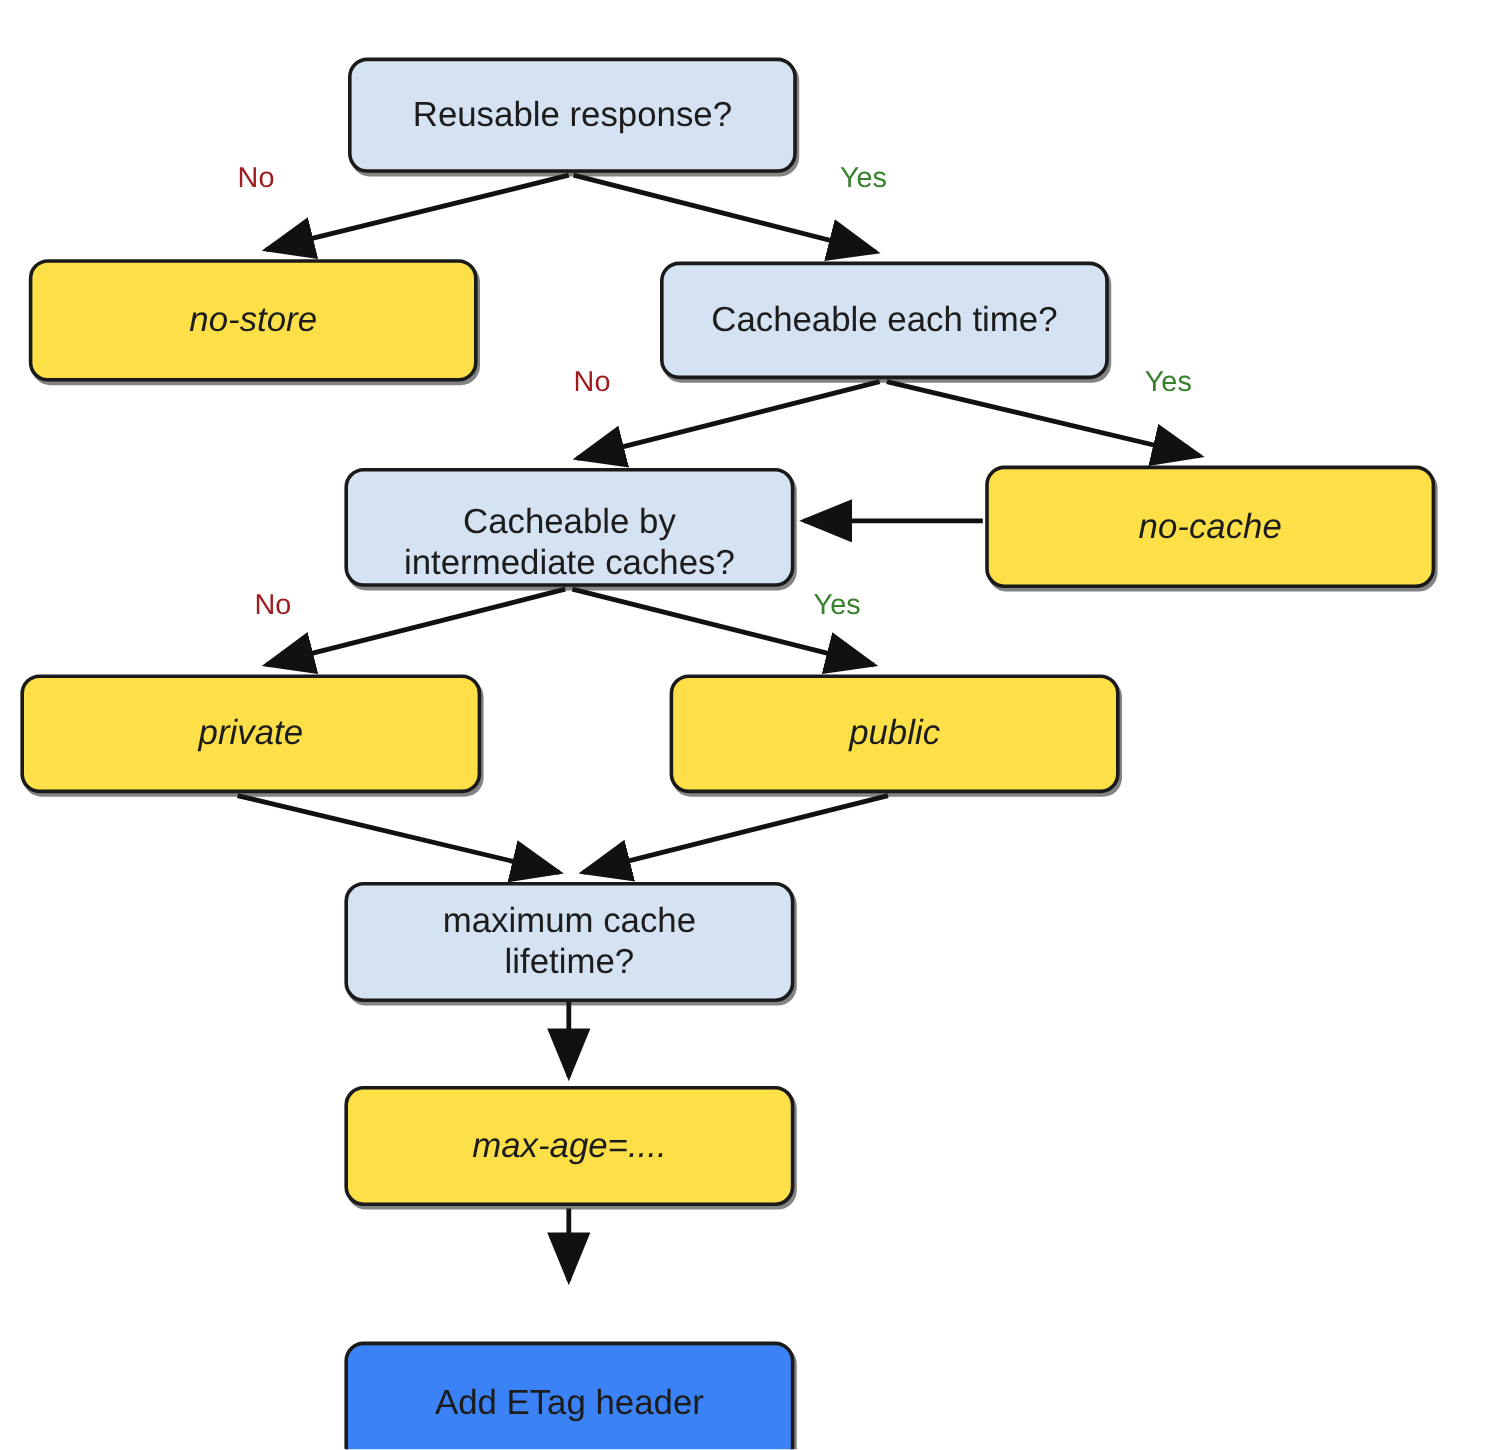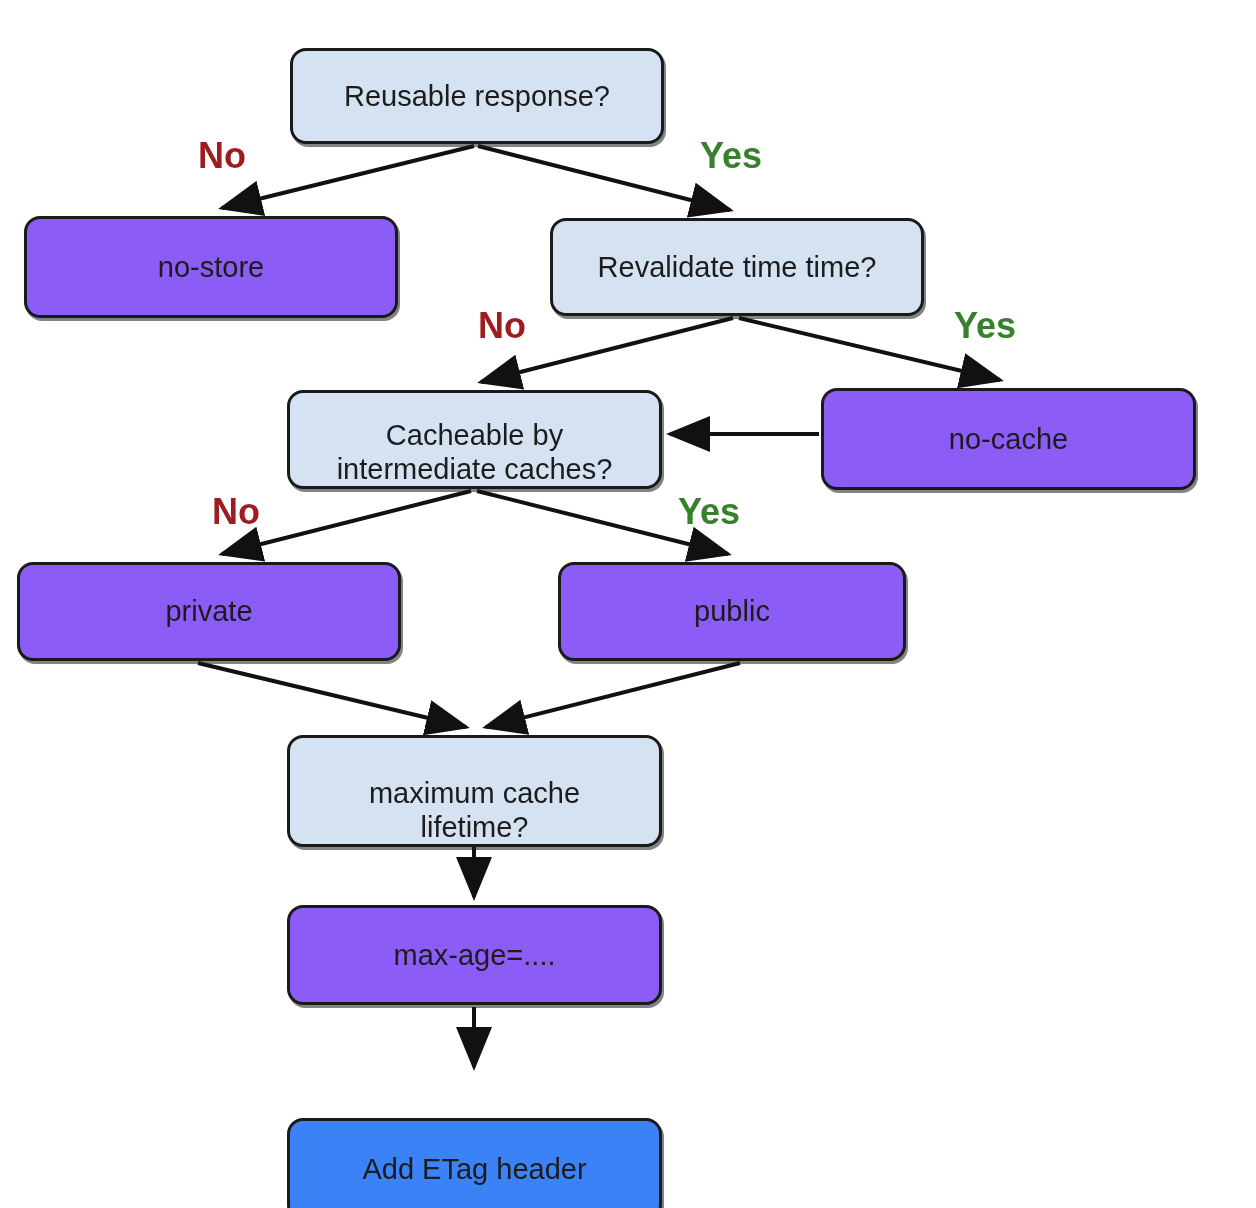--- a/index.html
+++ b/index.html
@@ -35,31 +35,31 @@
     justify-content: center;
     text-align: center;
     font-family: "Liberation Sans", sans-serif;
     font-size: 29px;
     line-height: 1.18;
     color: #1c1c1c;
     box-shadow: 2px 3px 0px rgba(30,30,30,0.55);
     z-index: 2;
   }
   .node-decision { background: #d5e2f2; }
-  .node-action   { background: #8b5cf6; }
+  .node-action   { background: #fde047; font-style: italic; }
   .node-final    { background: #3b82f6; margin-top: 43px; }
   .node-label {
     padding: 0 10px;
     white-space: pre-line;
   }
   .edge-label {
     position: absolute;
     font-family: "Liberation Sans", sans-serif;
-    font-size: 36px;
-    font-weight: bold;
+    font-size: 24px;
+    font-weight: normal;
     z-index: 3;
     white-space: nowrap;
   }
   .label-no  { color: #9e1b1f; }
   .label-yes { color: #37802c; }
 </style>
 </head>
 <body>
 
 <div id="diagram-root">
@@ -99,41 +99,41 @@
 
   <div class="node node-decision" style="left:290px; top:48px; width:374px; height:96px;">
     <span class="node-label">Reusable response?</span>
   </div>
 
   <div class="node node-action" style="left:24px; top:216px; width:374px; height:102px;">
     <span class="node-label">no-store</span>
   </div>
 
   <div class="node node-decision" style="left:550px; top:218px; width:374px; height:98px;">
-    <span class="node-label">Revalidate time time?</span>
+    <span class="node-label">Cacheable each time?</span>
   </div>
 
   <div class="node node-decision" style="left:287px; top:390px; width:375px; height:99px;align-items:flex-end;">
     <span class="node-label">Cacheable by
 intermediate caches?</span>
   </div>
 
   <div class="node node-action" style="left:17px; top:562px; width:384px; height:99px;">
     <span class="node-label">private</span>
   </div>
 
   <div class="node node-action" style="left:821px; top:388px; width:375px; height:102px;">
     <span class="node-label">no-cache</span>
   </div>
 
-  <div class="node node-action" style="left:558px; top:562px; width:348px; height:99px;">
+  <div class="node node-action" style="left:558px; top:562px; width:375px; height:99px;">
     <span class="node-label">public</span>
   </div>
 
-  <div class="node node-decision" style="left:287px; top:735px; width:375px; height:112px;align-items:flex-end;">
+  <div class="node node-decision" style="left:287px; top:735px; width:375px; height:100px;">
     <span class="node-label">maximum cache
 lifetime?</span>
   </div>
 
   <div class="node node-action" style="left:287px; top:905px; width:375px; height:100px;text-align:right;">
     <span class="node-label">max-age=....</span>
   </div>
 
   <div class="node node-final" style="left:287px; top:1075px; width:375px; height:103px;">
     <span class="node-label">Add ETag header</span>

